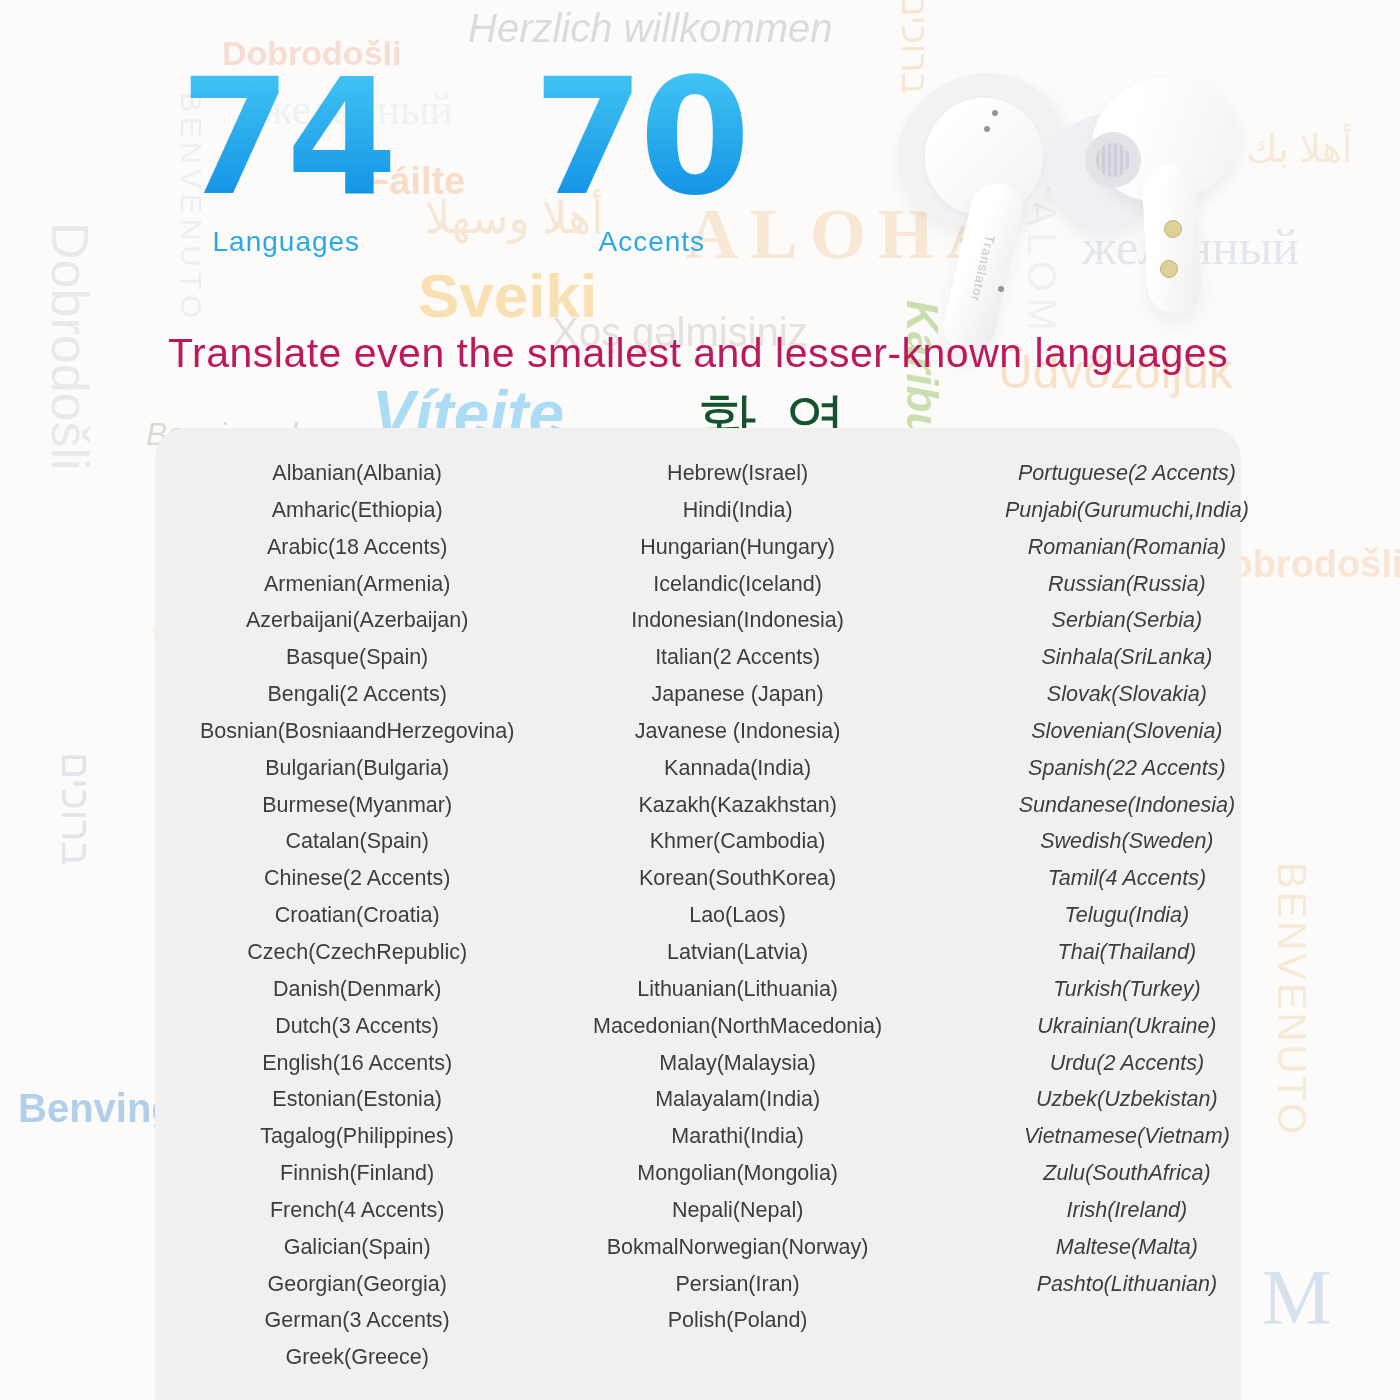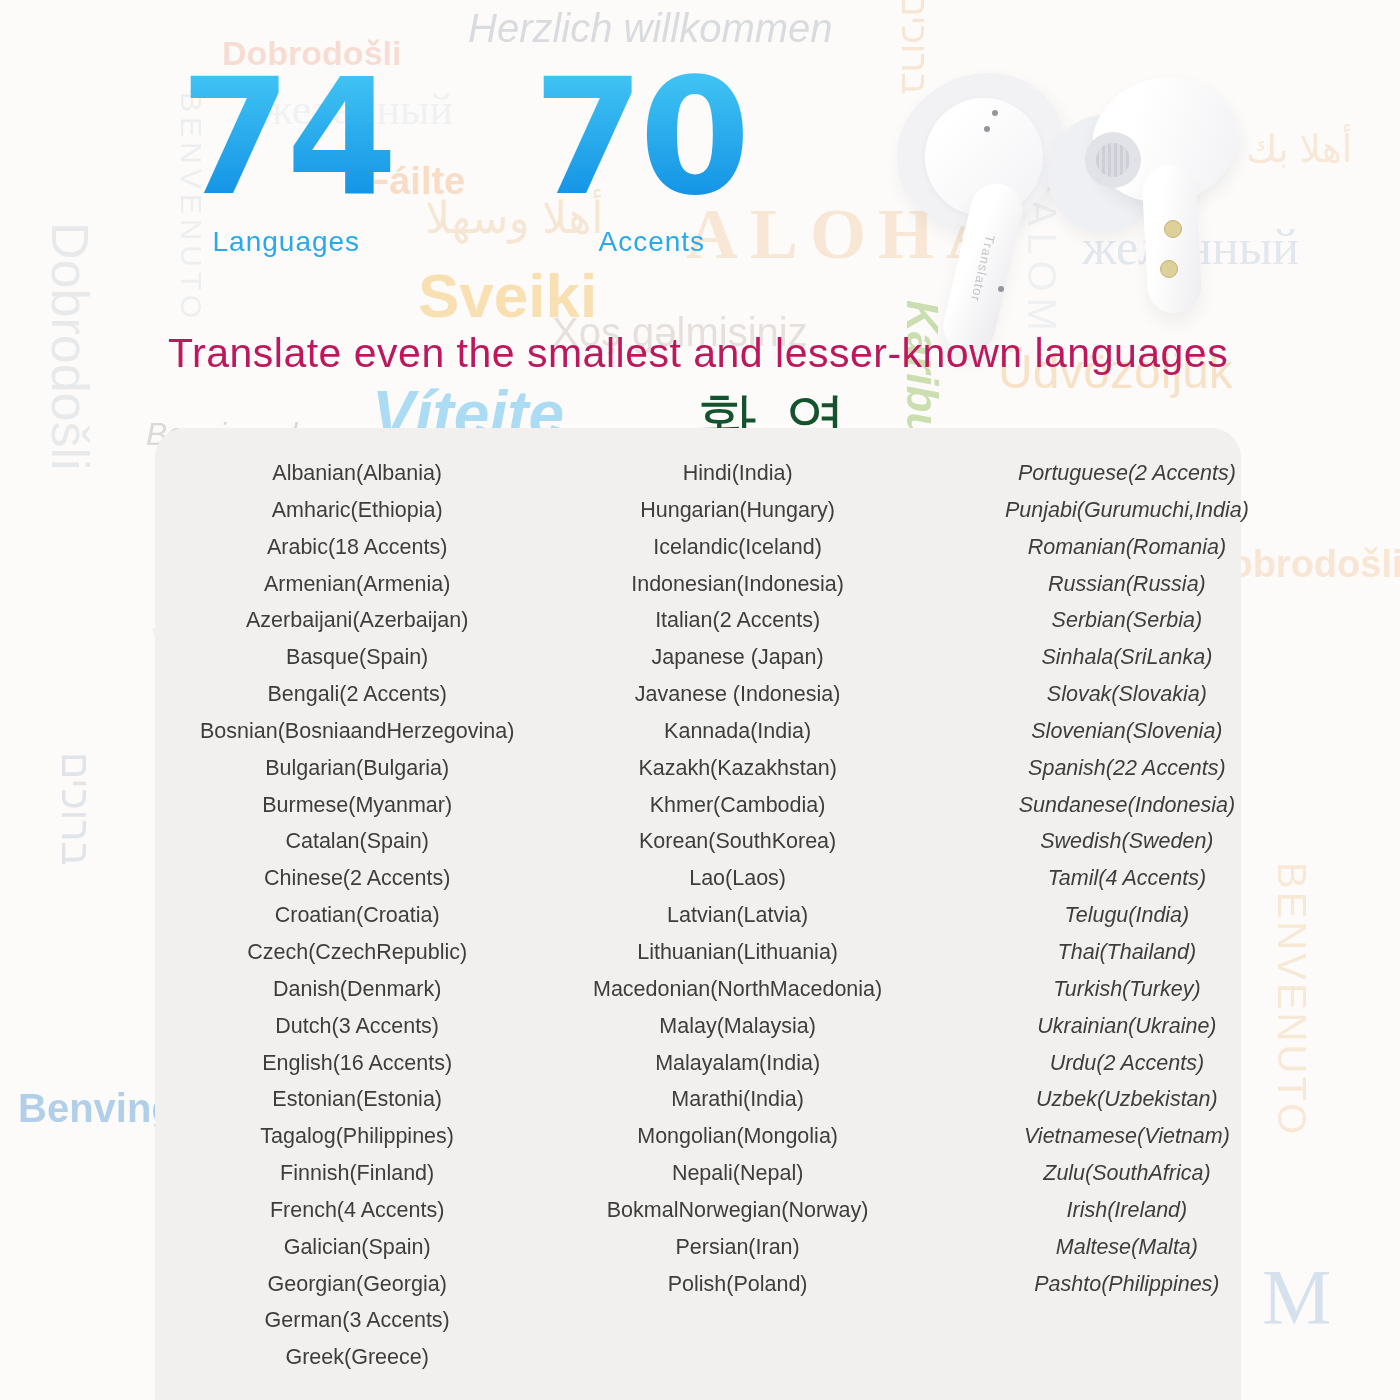--- a/index.html
+++ b/index.html
@@ -171,20 +171,21 @@
       <li>Estonian(Estonia)</li>
       <li>Tagalog(Philippines)</li>
       <li>Finnish(Finland)</li>
       <li>French(4 Accents)</li>
       <li>Galician(Spain)</li>
       <li>Georgian(Georgia)</li>
       <li>German(3 Accents)</li>
       <li>Greek(Greece)</li>
     </ul>
   <ul class="lang-col" id="col2">
+      <li>Hebrew(Israel)</li>
       <li>Hindi(India)</li>
       <li>Hungarian(Hungary)</li>
       <li>Icelandic(Iceland)</li>
       <li>Indonesian(Indonesia)</li>
       <li>Italian(2 Accents)</li>
       <li>Japanese (Japan)</li>
       <li>Javanese (Indonesia)</li>
       <li>Kannada(India)</li>
       <li>Kazakh(Kazakhstan)</li>
       <li>Khmer(Cambodia)</li>
@@ -218,16 +219,16 @@
       <li>Telugu(India)</li>
       <li>Thai(Thailand)</li>
       <li>Turkish(Turkey)</li>
       <li>Ukrainian(Ukraine)</li>
       <li>Urdu(2 Accents)</li>
       <li>Uzbek(Uzbekistan)</li>
       <li>Vietnamese(Vietnam)</li>
       <li>Zulu(SouthAfrica)</li>
       <li>Irish(Ireland)</li>
       <li>Maltese(Malta)</li>
-      <li>Pashto(Philippines)</li>
+      <li>Pashto(Lithuanian)</li>
     </ul>
 
 </div>
 
 </body></html>

